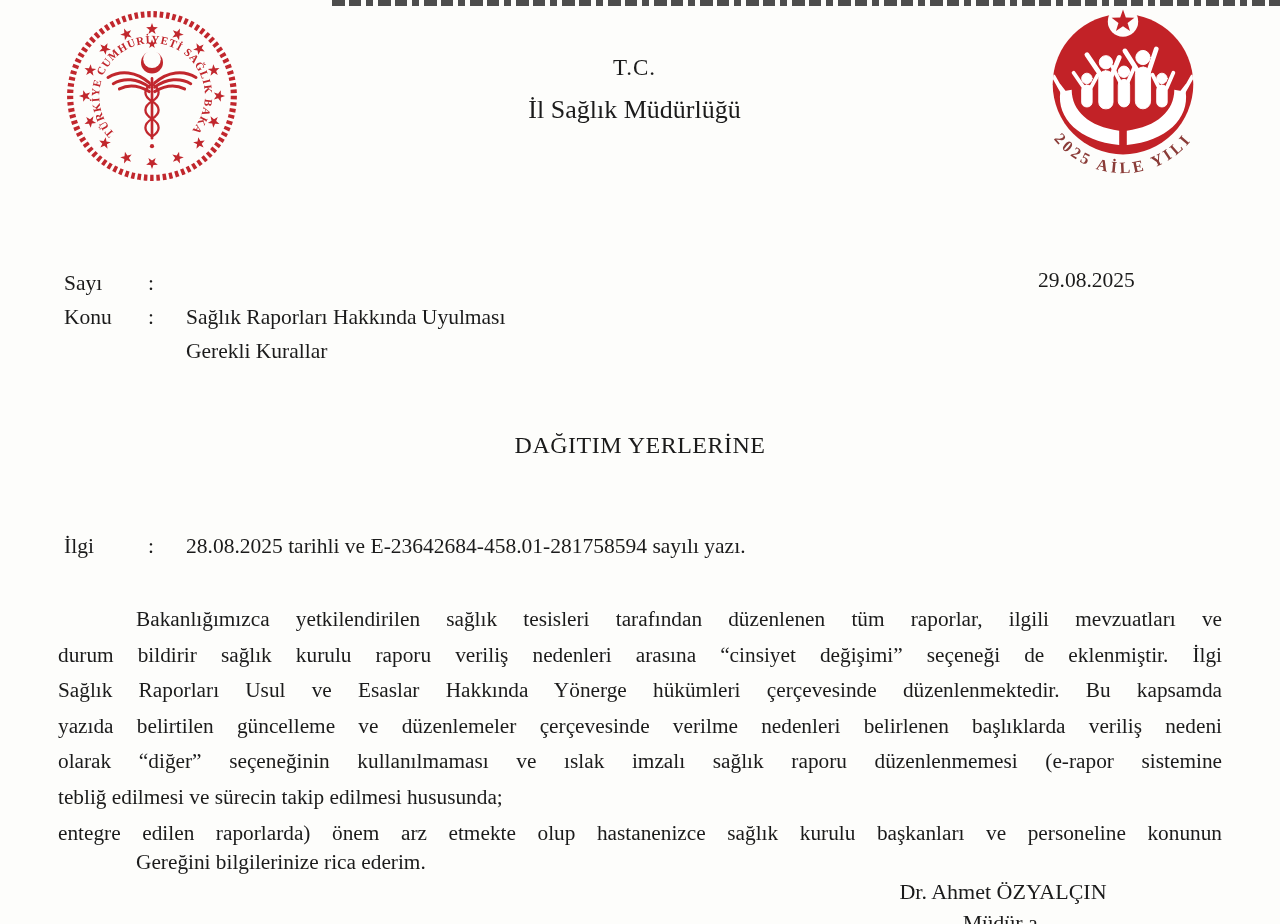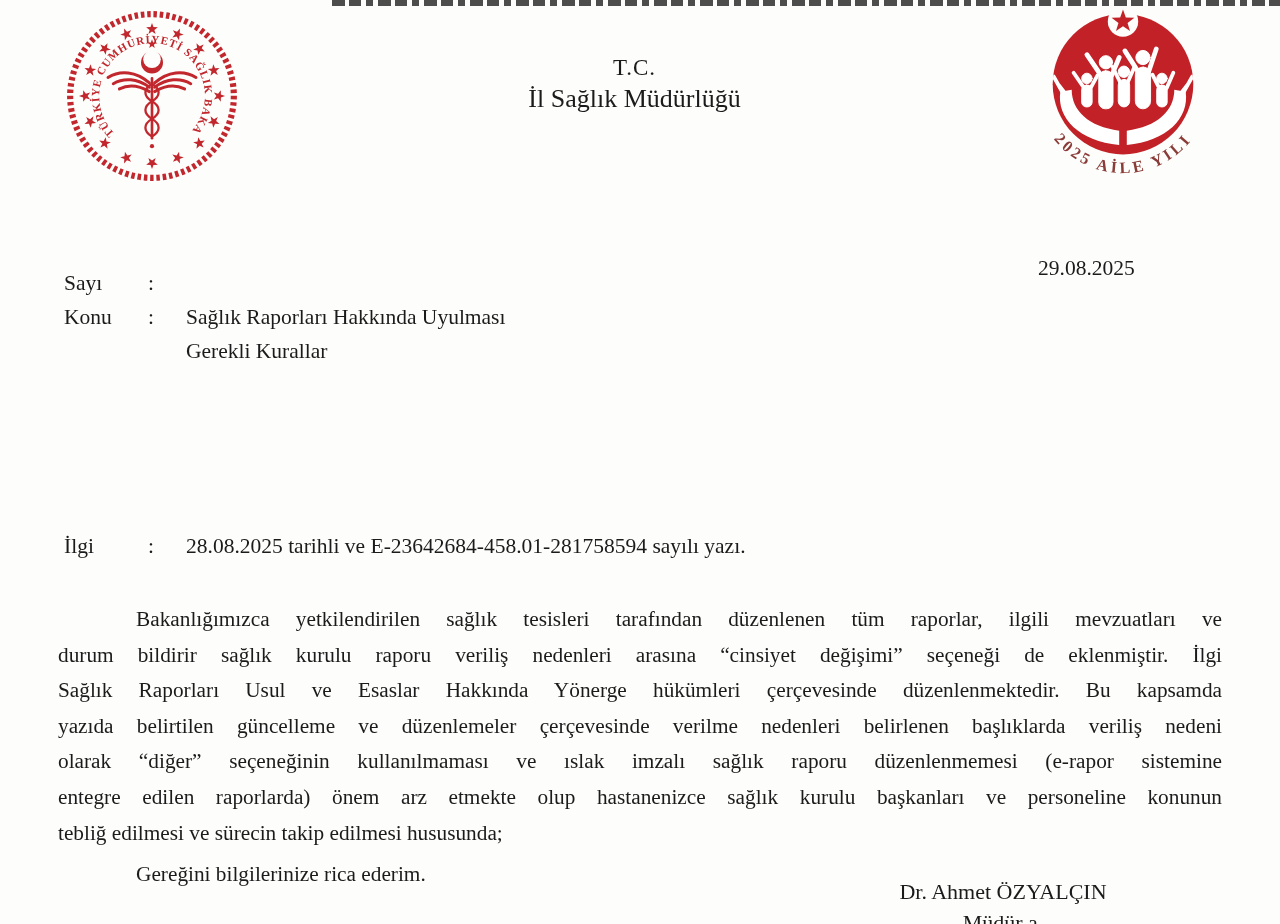--- a/index.html
+++ b/index.html
@@ -22,43 +22,43 @@
     opacity:.85;
   }
   .logo-left{position:absolute;left:64px;top:8px;width:176px;height:176px;}
   .logo-right{position:absolute;left:1028px;top:8px;width:190px;height:195px;}
   .letterhead{
     position:absolute;left:0;right:11px;top:56px;text-align:center;
     line-height:1.0;
   }
   .lh-tc{font-size:23px;letter-spacing:1px;}
   .lh-valilik{font-size:30px;margin-top:9px;letter-spacing:.5px;}
-  .lh-mudurluk{font-size:26px;margin-top:7px;}
+  .lh-mudurluk{font-size:26px;margin-top:18px;}
   .meta{
     position:absolute;left:64px;top:266px;width:620px;
     font-size:21.5px;line-height:34px;
   }
   .meta-row{display:grid;grid-template-columns:84px 38px 1fr;}
-  .doc-date{position:absolute;left:1038px;top:256px;font-size:21.5px;}
+  .doc-date{position:absolute;left:1038px;top:268px;font-size:21.5px;}
   .recipient{
     position:absolute;left:0;right:0;top:432px;text-align:center;
     font-size:24px;letter-spacing:.5px;
   }
   .reference{
     position:absolute;left:64px;top:534px;width:1100px;
     font-size:21.5px;display:grid;grid-template-columns:84px 38px 1fr;
   }
   .bodytext{
     position:absolute;left:58px;top:599px;width:1164px;
     font-size:21.3px;line-height:29.6px;
   }
   .body-line{text-align:justify;text-align-last:justify;white-space:nowrap;margin-top:6px;}
   .body-line.first{text-indent:78px;}
   .body-line.last{text-align-last:left;white-space:normal;}
-  .closing-line{text-indent:78px;margin-top:12px;}
+  .closing-line{text-indent:78px;margin-top:0;}
   .signature{
     position:absolute;left:858px;top:876px;width:290px;text-align:center;
     font-size:22px;line-height:31px;
   }
 </style>
 </head>
 <body>
 
 <div class="page">
 
@@ -183,35 +183,36 @@
     </div>
     <div class="meta-row">
       <span></span>
         <span></span>
       <span>Gerekli Kurallar</span>
     </div>
   </div>
 
   <div class="doc-date">29.08.2025</div>
 
+  <div class="recipient">DAĞITIM YERLERİNE</div>
 
   <div class="reference">
     <span>İlgi</span>
     <span>:</span>
     <span>28.08.2025 tarihli ve E-23642684-458.01-281758594 sayılı yazı.</span>
   </div>
 
   <div class="bodytext">
     <div class="body-line first">Bakanlığımızca yetkilendirilen sağlık tesisleri tarafından düzenlenen tüm raporlar, ilgili mevzuatları ve</div>
     <div class="body-line">durum bildirir sağlık kurulu raporu veriliş nedenleri arasına “cinsiyet değişimi” seçeneği de eklenmiştir. İlgi</div>
     <div class="body-line">Sağlık Raporları Usul ve Esaslar Hakkında Yönerge hükümleri çerçevesinde düzenlenmektedir. Bu kapsamda</div>
     <div class="body-line">yazıda belirtilen güncelleme ve düzenlemeler çerçevesinde verilme nedenleri belirlenen başlıklarda veriliş nedeni</div>
     <div class="body-line">olarak “diğer” seçeneğinin kullanılmaması ve ıslak imzalı sağlık raporu düzenlenmemesi (e-rapor sistemine</div>
+    <div class="body-line last">tebliğ edilmesi ve sürecin takip edilmesi hususunda;</div>
     <div class="body-line">entegre edilen raporlarda) önem arz etmekte olup hastanenizce sağlık kurulu başkanları ve personeline konunun</div>
-    <div class="body-line last">tebliğ edilmesi ve sürecin takip edilmesi hususunda;</div>
     <div class="closing-line">Gereğini bilgilerinize rica ederim.</div>
   </div>
 
   <div class="signature">
     <div>Dr. Ahmet ÖZYALÇIN</div>
     <div>Müdür a.</div>
   </div>
 
 </div>
 

